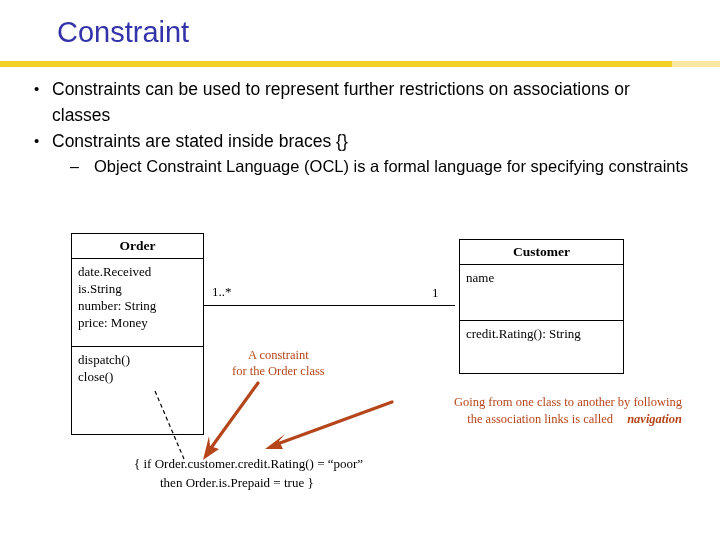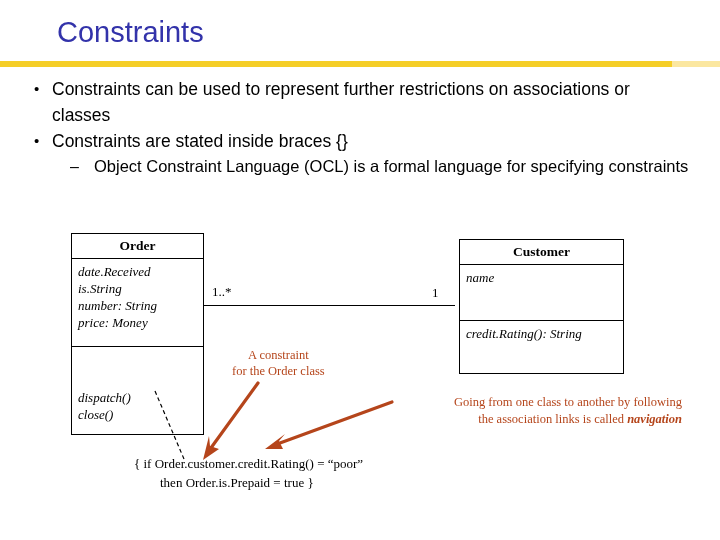--- a/index.html
+++ b/index.html
@@ -130,32 +130,31 @@
   .uml-compartment {
     padding: 4px 0 4px 6px;
     font-size: 13px;
     line-height: 17px;
   }
   .uml-compartment.divided {
     border-bottom: 1.3px solid #000000;
   }
   .uml-compartment div {
     white-space: nowrap;
-    font-style: italic;
   }
 
   
   #class-order {
     left: 71px;
     top: 233px;
     width: 133px;
     height: 202px;
   }
   #class-order .uml-compartment.attrs { height: 79px; }
-  #class-order .uml-compartment.ops { height: 58px; margin-top: 38px; }
+  #class-order .uml-compartment.ops { height: 58px; }
 
   
   #class-customer {
     left: 459px;
     top: 239px;
     width: 165px;
     height: 135px;
   }
   #class-customer .uml-compartment.attrs { height: 47px; }
   #class-customer .uml-compartment.ops { height: 42px; }
@@ -197,20 +196,21 @@
     left: 392px;
     top: 394px;
     font-size: 12.5px;
     line-height: 17px;
     text-align: right;
     width: 290px;
   }
   #note-navigation .nav-em {
     font-weight: bold;
     font-style: italic;
+    margin-left: 11px;
   }
 
   
   #ocl-text {
     position: absolute;
     left: 134px;
     top: 454px;
     font-family: "Liberation Serif", serif;
     font-size: 13px;
     line-height: 19px;
@@ -226,21 +226,21 @@
     width: 720px;
     height: 540px;
     overflow: visible;
   }
 </style>
 </head>
 <body>
 
 <div id="slide">
 
-  <div id="title">Constraints</div>
+  <div id="title">Constraint</div>
   <div id="title-rule"></div>
   <div id="title-rule-tail"></div>
 
   <div id="body">
 
     <div class="bullet-row bullet-l1">
       <span class="marker">•</span>
       <span class="btext">Constraints can be used to represent further restrictions on associations or classes</span>
     </div>
 

